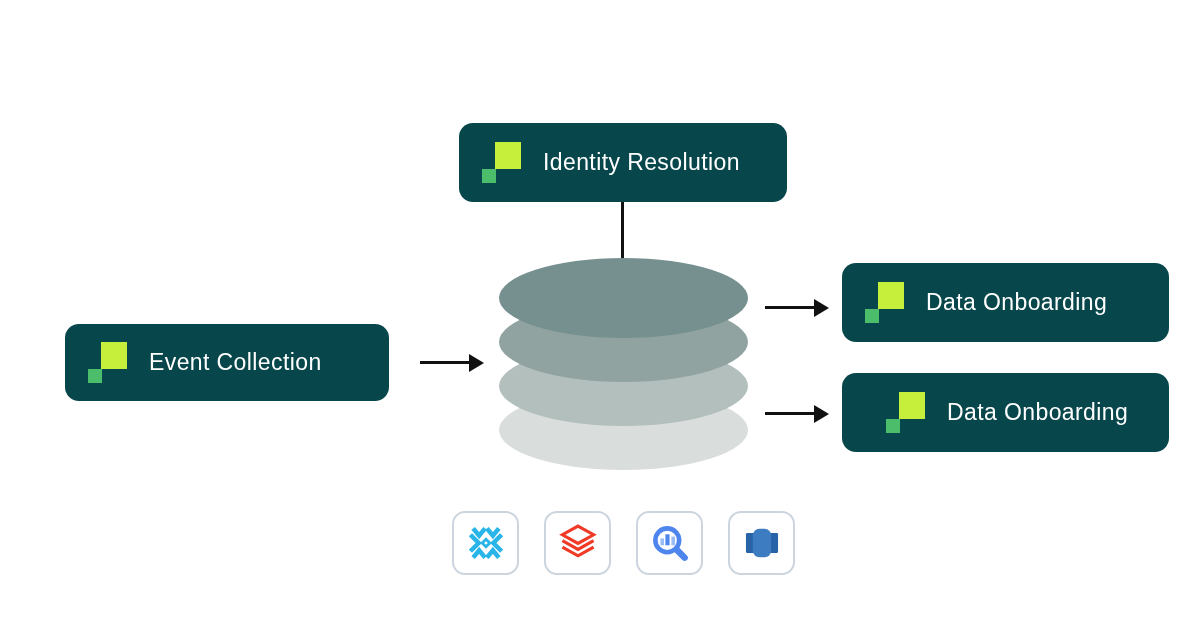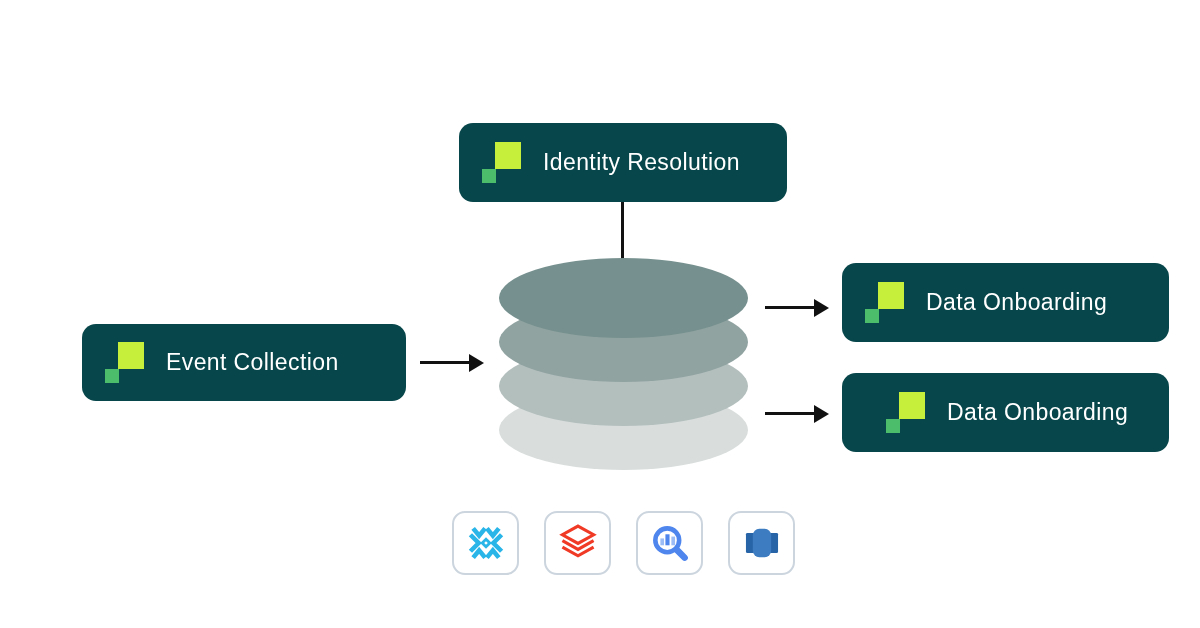--- a/index.html
+++ b/index.html
@@ -37,21 +37,21 @@
   .node-label{
     color:var(--node-text);
     font-size:23px;font-weight:500;letter-spacing:.4px;
     white-space:nowrap;
   }
   .logo{position:relative;width:39px;height:41px;flex:none;}
   .logo .sq-big{position:absolute;right:0;top:0;width:26px;height:27px;background:var(--logo-lime);z-index:2;}
   .logo .sq-small{position:absolute;left:0;bottom:0;width:14px;height:14px;background:var(--logo-green);z-index:1;}
 
   #node-identity{left:435px;top:123px;width:328px;height:79px;}
-  #node-event{left:58px;top:324px;width:324px;height:77px;}
+  #node-event{left:41px;top:324px;width:324px;height:77px;}
   #node-activation{left:818px;top:263px;width:327px;height:79px;}
   #node-onboarding{left:818px;top:373px;width:327px;height:79px;padding-left:44px;}
 
   
   .vline{position:absolute;left:597px;top:202px;width:3px;height:57px;background:var(--line);}
   .arrow{position:absolute;height:3px;background:var(--line);}
   .arrow .arrow-head{
     position:absolute;right:-15px;top:50%;transform:translateY(-50%);
     width:0;height:0;
     border-left:15px solid var(--line);

